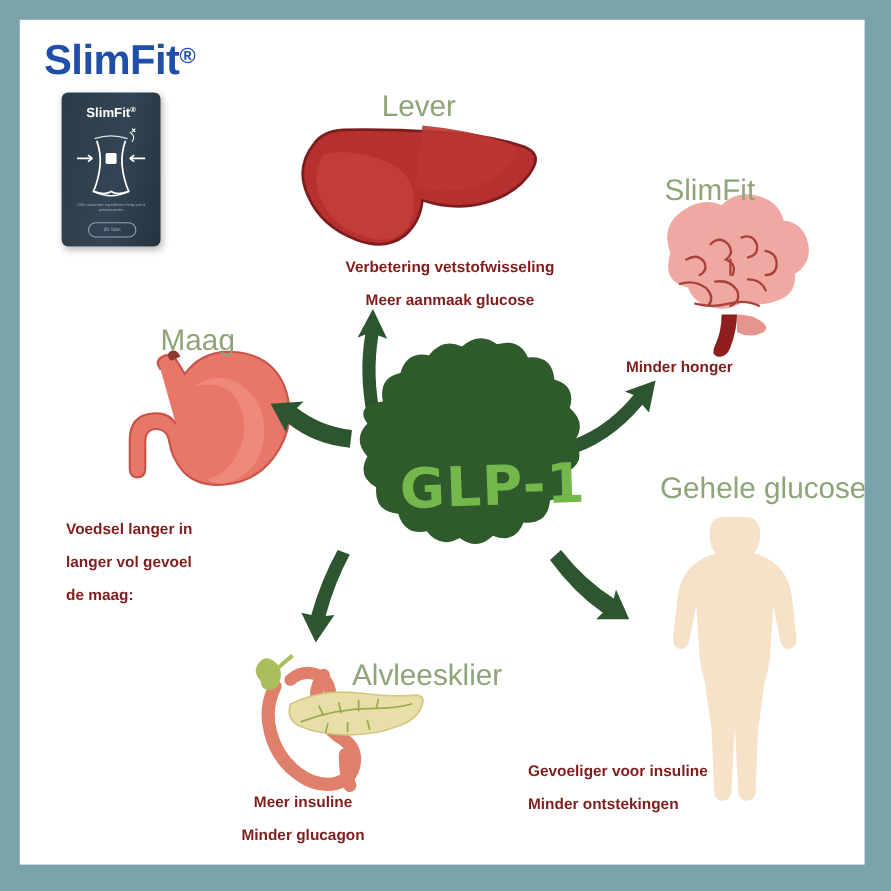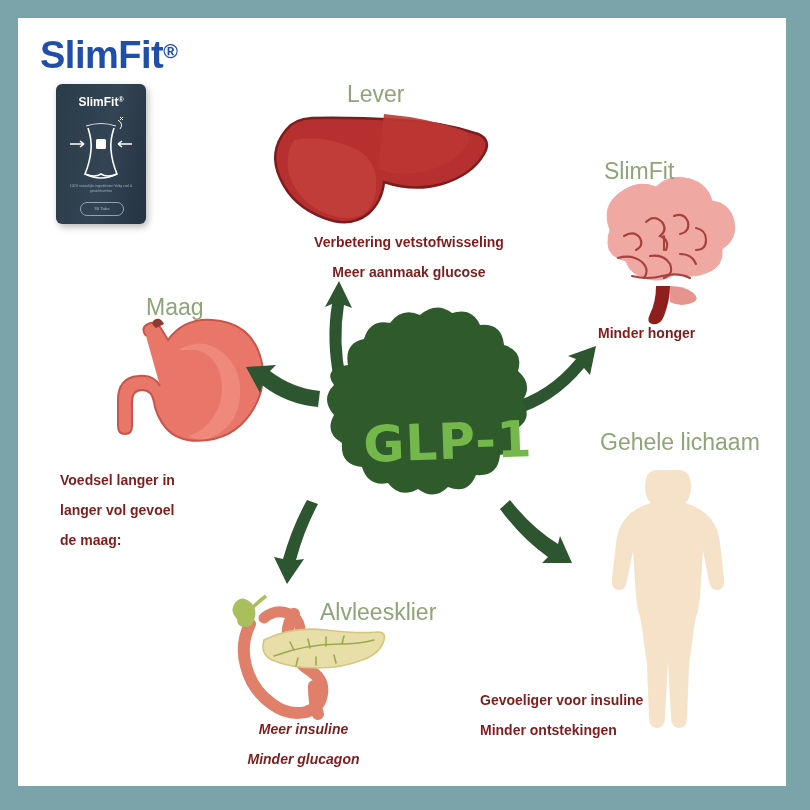--- a/index.html
+++ b/index.html
@@ -93,43 +93,43 @@
     color: #a8bac7;
     font-size: 4.4px;
     line-height: 12px;
     text-align: center;
     filter: blur(0.3px);
   }
   
   .organ-label {
     position: absolute;
     color: #8fa478;
-    font-size: 23px;
+    font-size: 27px;
     white-space: nowrap;
   }
   
   .effect {
     position: absolute;
     color: #7f1d1d;
     font-size: 14px;
     font-weight: bold;
     line-height: 30px;
     white-space: nowrap;
   }
   
   #lbl-lever    { left: 329px; top: 63px; }
   #lbl-hersenen { left: 586px; top: 140px; }
   #lbl-maag     { left: 128px; top: 276px; }
   #lbl-alvlees  { left: 302px; top: 581px; }
   #lbl-lichaam  { left: 582px; top: 411px; }
 
   #eff-lever   { left: 211px; top: 209px; text-align: center; width: 360px; }
-  #eff-brain   { left: 580px; top: 300px; }
+  #eff-brain   { left: 551px; top: 300px; }
   #eff-maag    { left: 42px;  top: 447px; width: 235px; }
-  #eff-alvlees { left: 168px; top: 696px; text-align: center; width: 235px; font-style: italic; }
+  #eff-alvlees { left: 140px; top: 696px; text-align: center; width: 235px; }
   #eff-body    { left: 462px; top: 667px; text-align: left; width: 330px; }
 
   .organs, .arrows, .blob {
     position: absolute;
     left: 0; top: 0;
     width: 768px; height: 768px;
     pointer-events: none;
   }
   .blob-text {
     position: absolute;
@@ -268,21 +268,21 @@
                  q-8 20 -28 12 q-14 14 -30 2 q-18 10 -30 -6
                  q-20 4 -26 -16 q-22 -2 -20 -24 q-18 -10 -8 -28
                  q-14 -16 0 -30 q-12 -16 14 -20 z" fill="#2f5a2c"></path>
     </svg>
     <div class="blob-text">GLP-1</div>
 
     <div class="organ-label" id="lbl-lever">Lever</div>
     <div class="organ-label" id="lbl-hersenen">SlimFit</div>
     <div class="organ-label" id="lbl-maag">Maag</div>
     <div class="organ-label" id="lbl-alvlees">Alvleesklier</div>
-    <div class="organ-label" id="lbl-lichaam">Gehele lichaam</div>
+    <div class="organ-label" id="lbl-lichaam">Gehele glucose</div>
 
     <div class="effect" id="eff-lever">
       <div>Verbetering vetstofwisseling</div>
       <div>Meer aanmaak glucose</div>
     </div>
     <div class="effect" id="eff-brain">
       <div>Minder honger</div>
     </div>
     <div class="effect" id="eff-maag">
       <div>Voedsel langer in</div>

